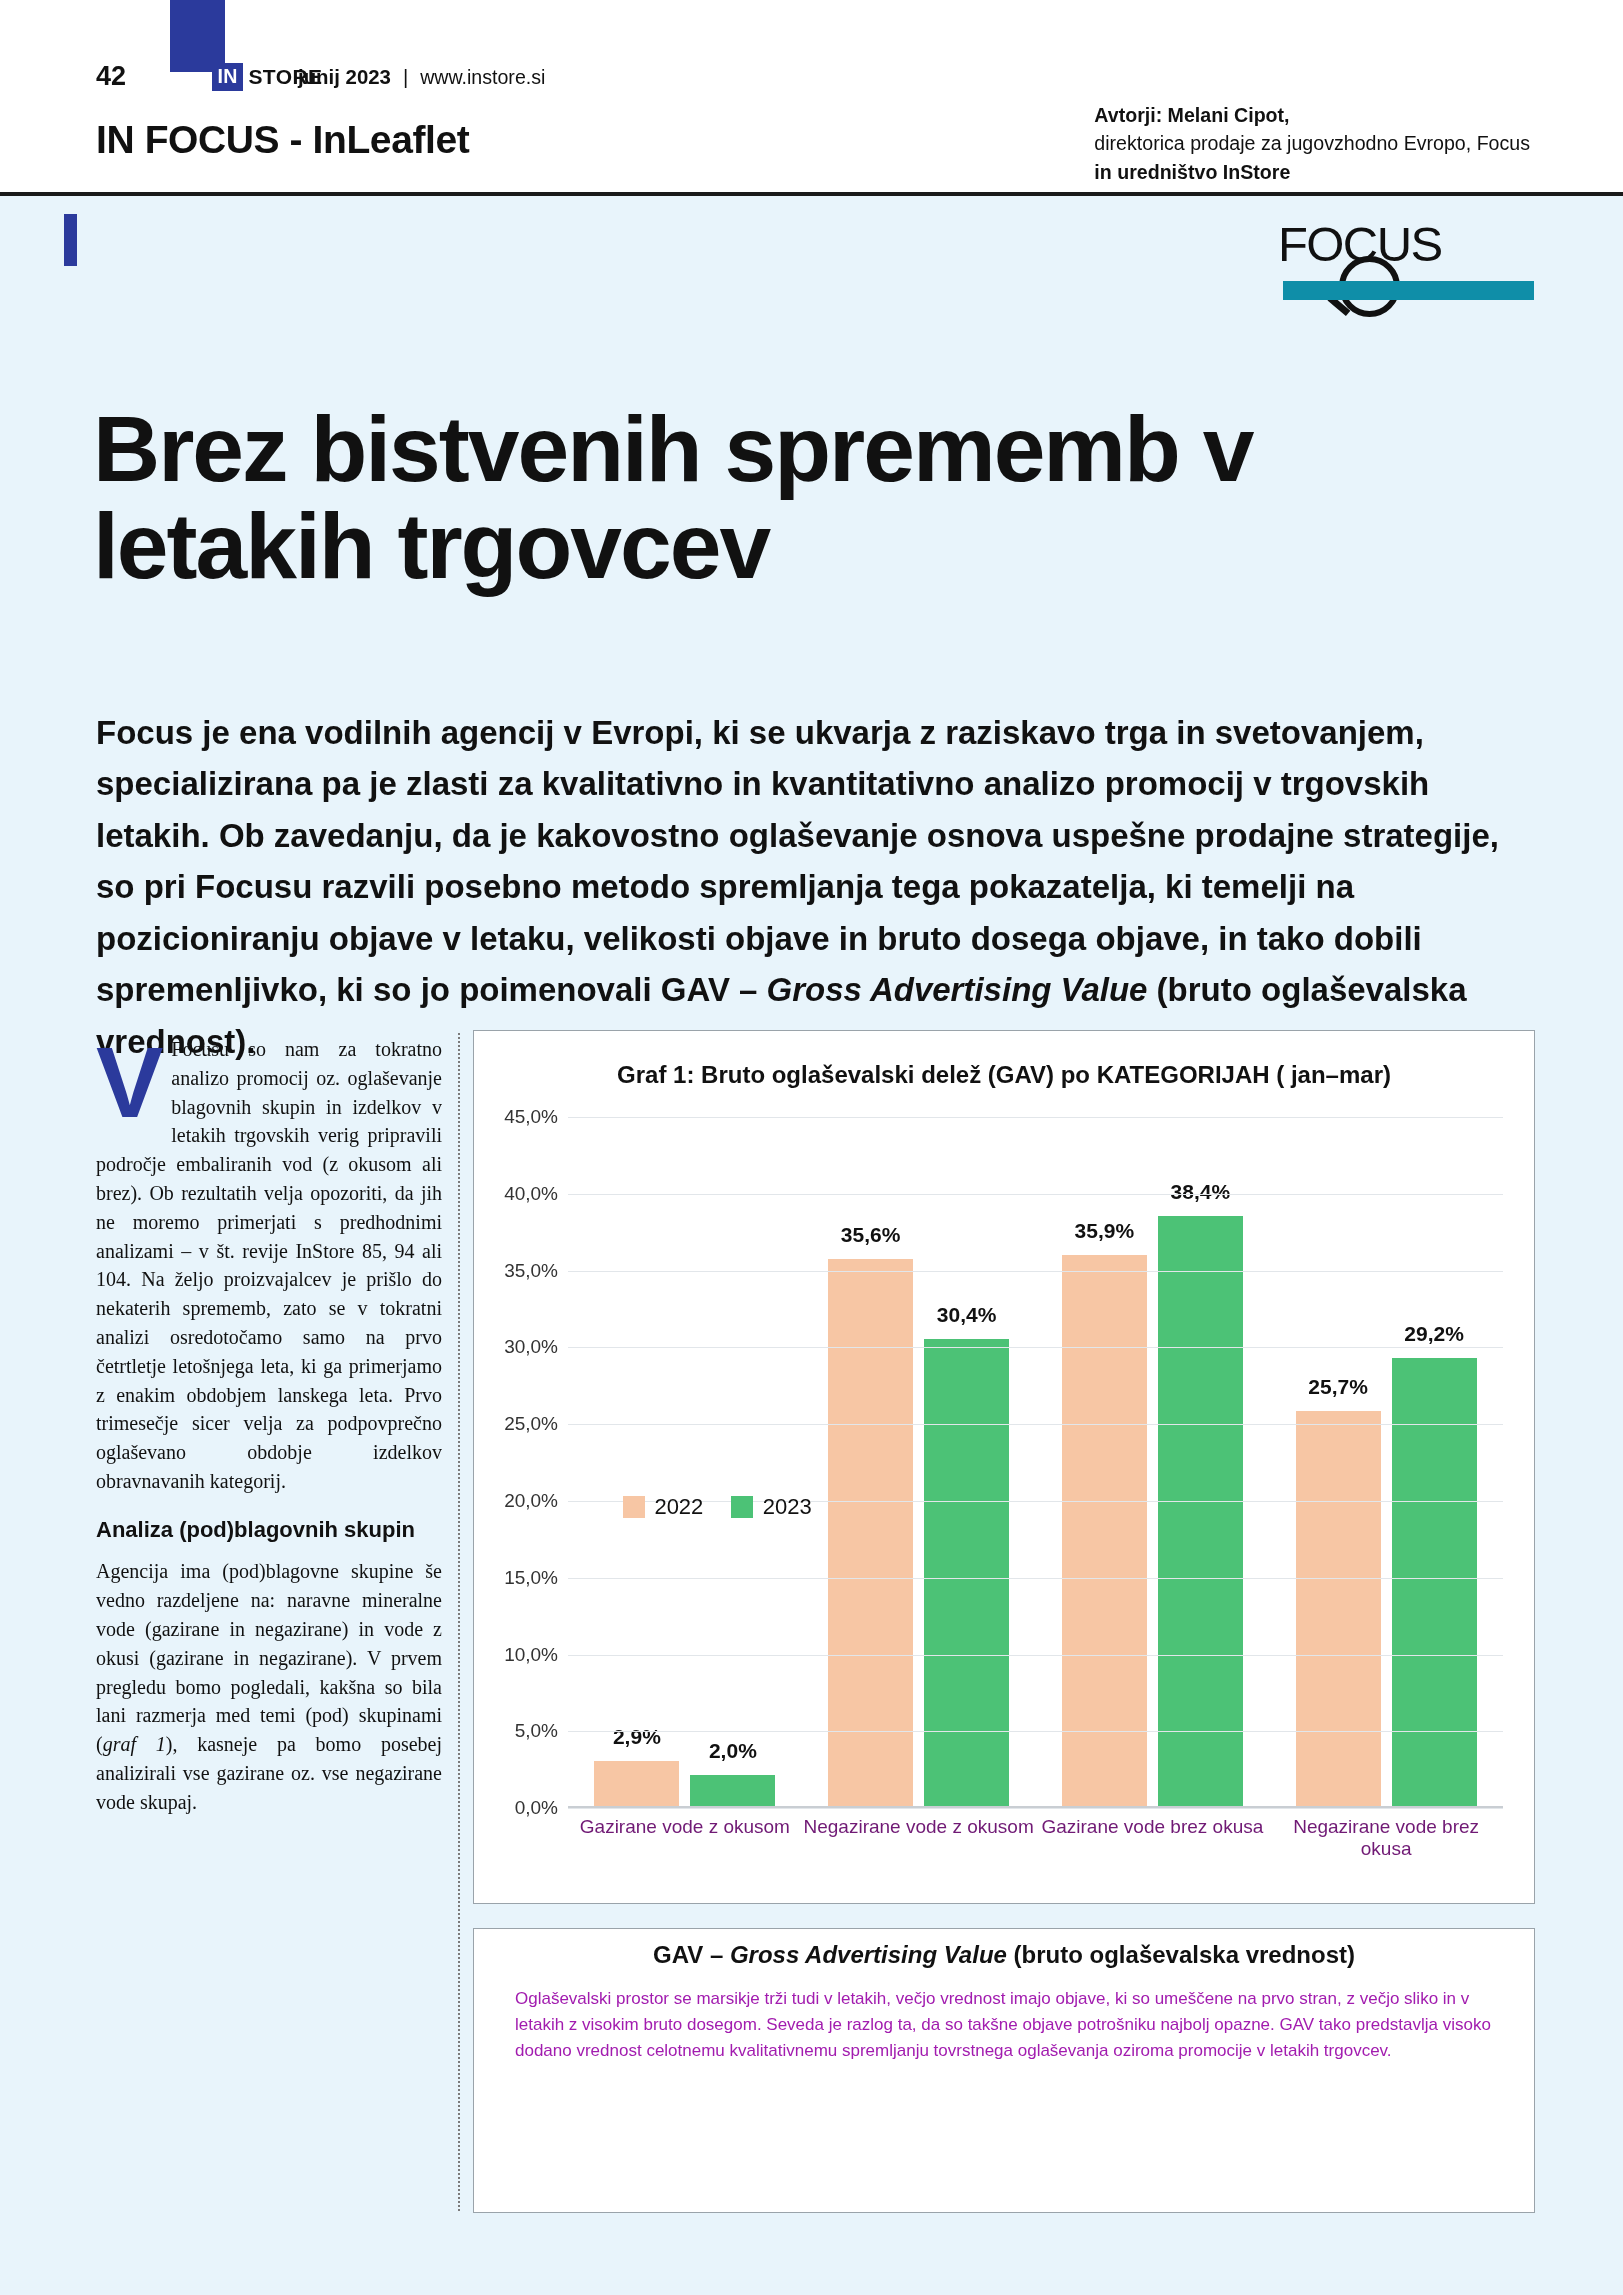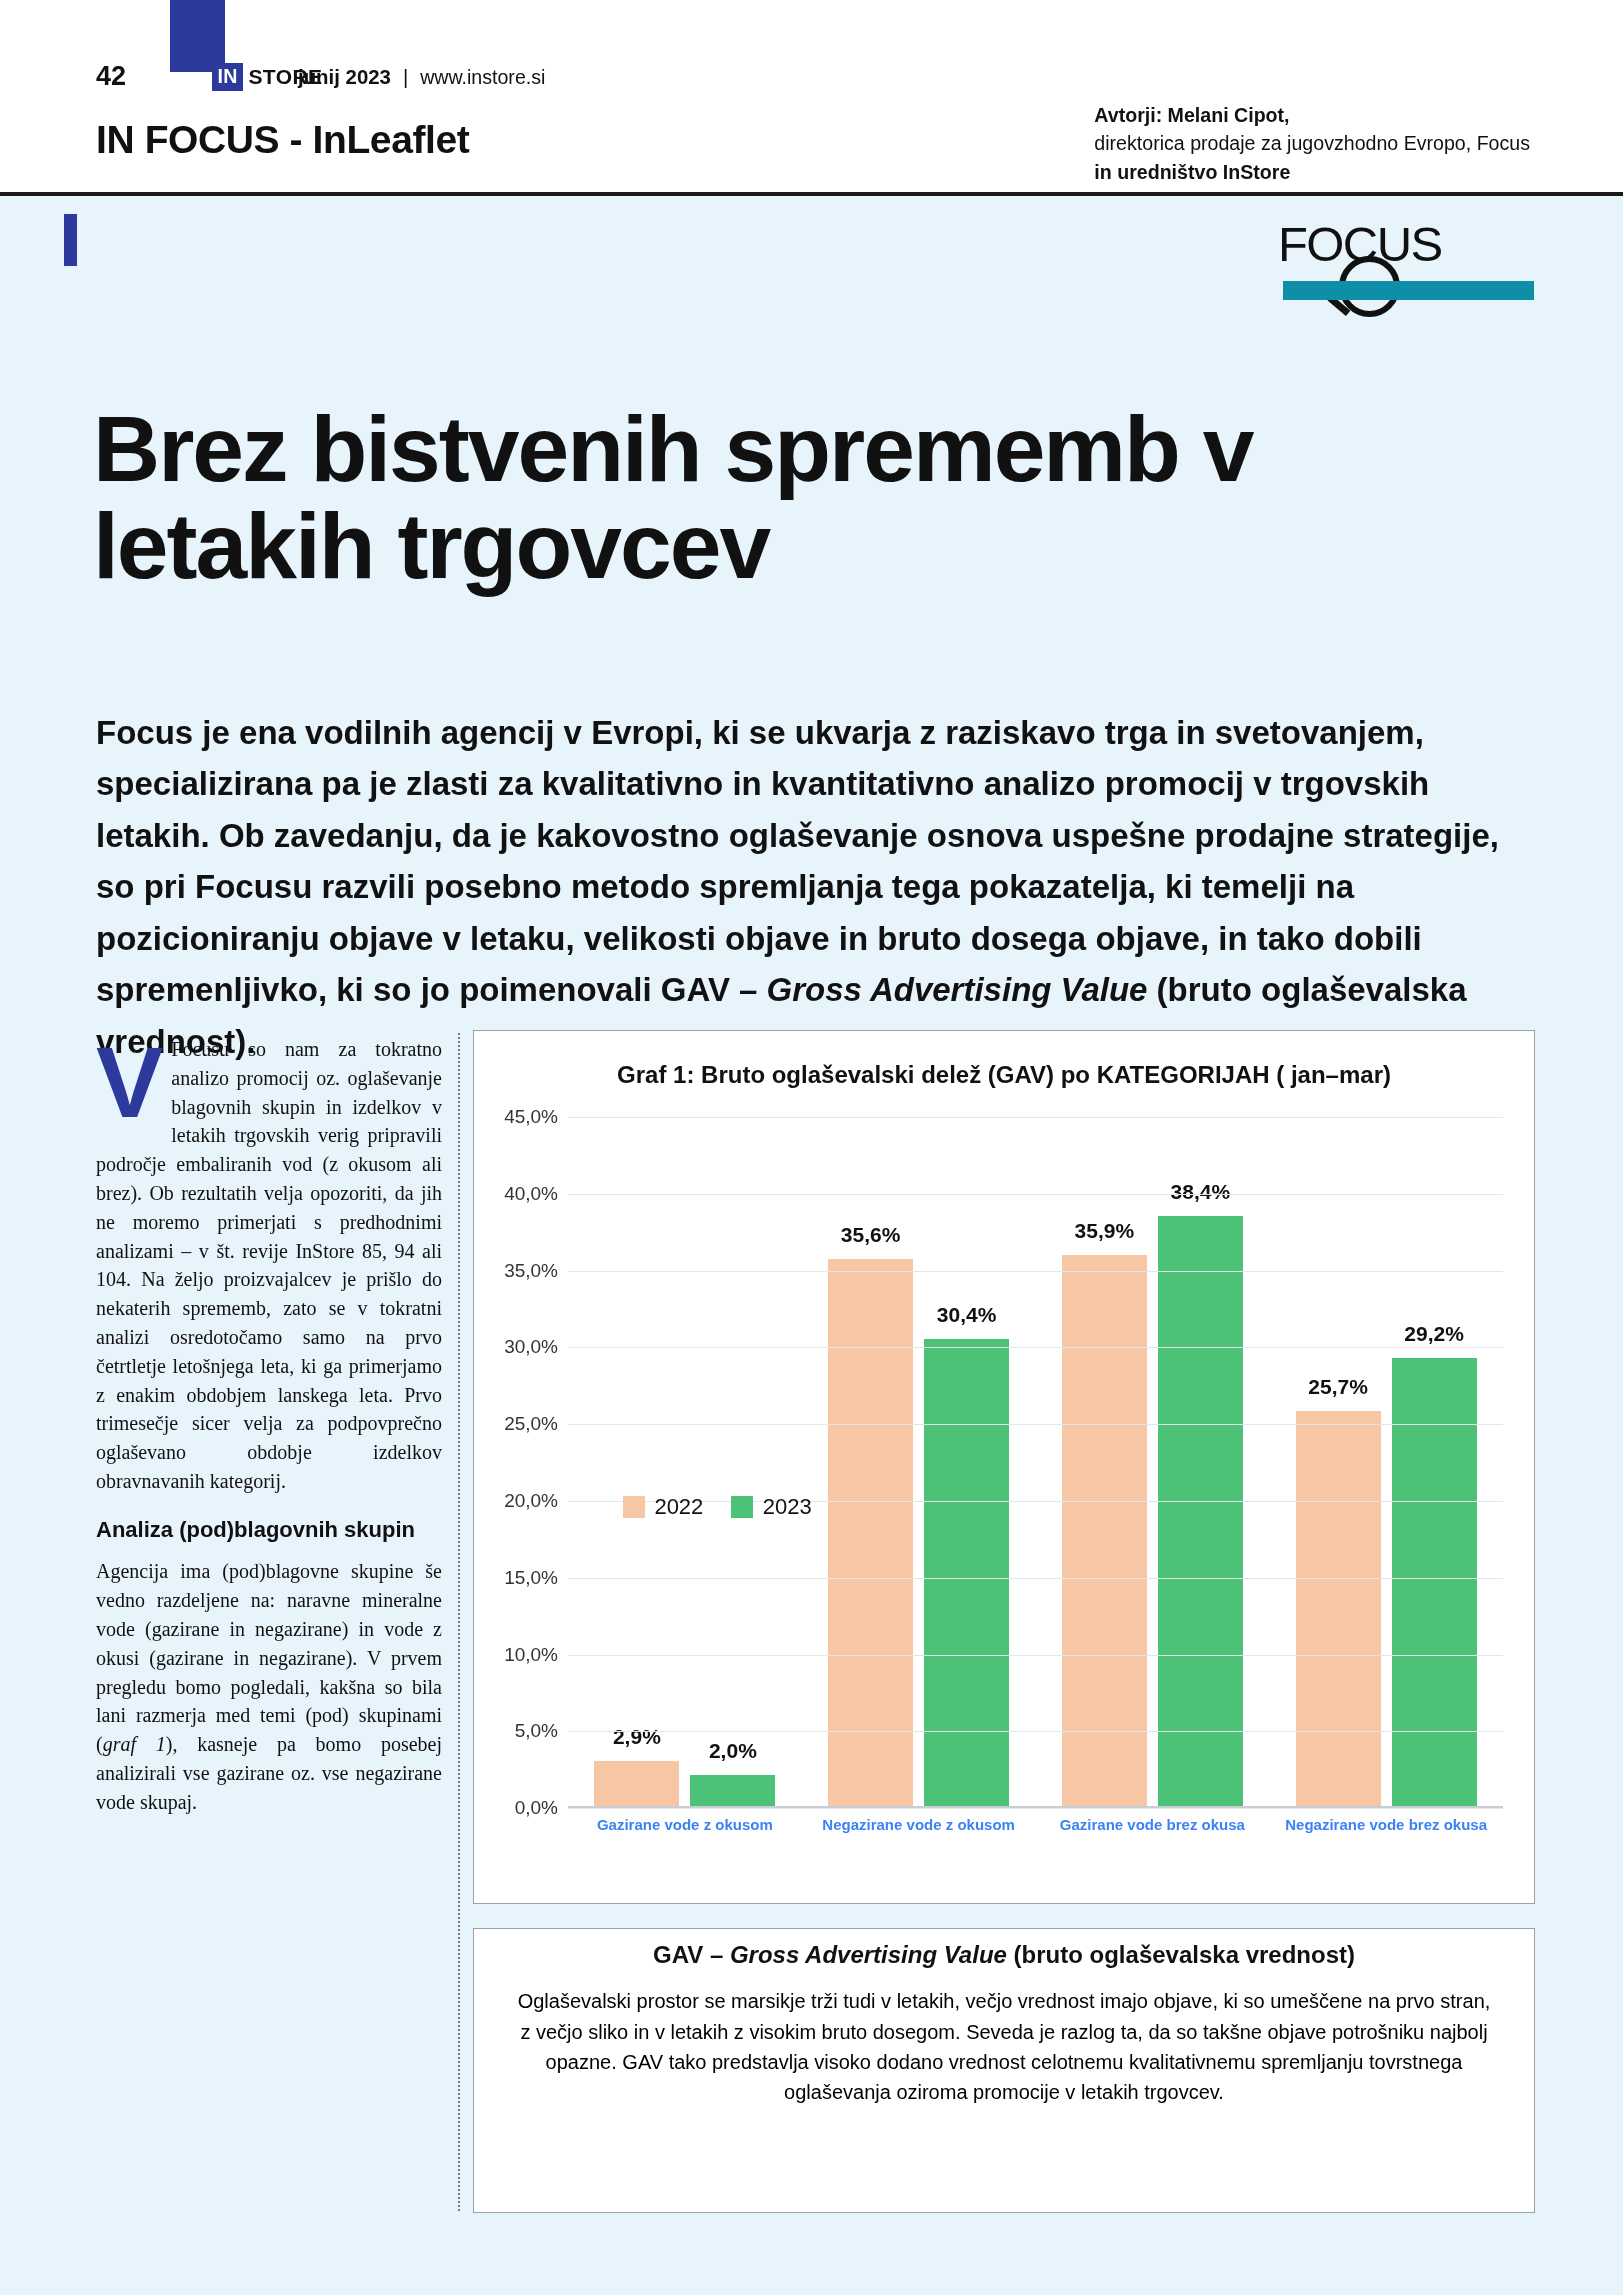--- a/index.html
+++ b/index.html
@@ -118,39 +118,39 @@
   .bar{width:85px;position:relative;}
   .bar.y22{background:#f7c6a4;}
   .bar.y23{background:#4cc276;}
   .bar .val{
     position:absolute;top:-36px;left:50%;transform:translateX(-50%);
     font-size:21px;font-weight:bold;color:#111;white-space:nowrap;
   }
   .xlabels{
     position:absolute;left:94px;top:785px;width:935px;display:flex;
   }
-  .xlabels div{flex:1;text-align:center;font-size:15px;color:#3b82f6;font-weight:bold;}
+  .xlabels div{flex:1;text-align:center;font-size:19px;color:#701a75;}
   .legend{
     position:absolute;left:149px;top:463px;display:flex;align-items:flex-end;gap:14px;
     font-size:22px;color:#111;
   }
   .legend .sw{width:22px;height:22px;display:inline-block;}
   .legend .item{display:flex;align-items:center;gap:9.4px;margin-right:14px;}
 
   
   .gav-box{
     position:absolute;left:473px;top:1928px;width:1060px;height:283px;
     background:#ffffff;border:1.6px solid #9aa3aa;
   }
   .gav-title{
     text-align:center;font-size:24px;font-weight:bold;margin-top:12px;color:#111;
   }
   .gav-title i{font-style:italic;}
   .gav-text{
-    margin:17.3px 41px 0 41px;text-align:center;font-size:20px;line-height:1.52;color:#000000;
+    margin:17.3px 41px 0 41px;font-size:17px;line-height:1.52;color:#a21caf;
   }
 </style>
 </head>
 <body>
 
 <div class="page">
 
   <div class="header">
     <div class="blue-tab"></div>
     <div class="pagenum">42</div>

